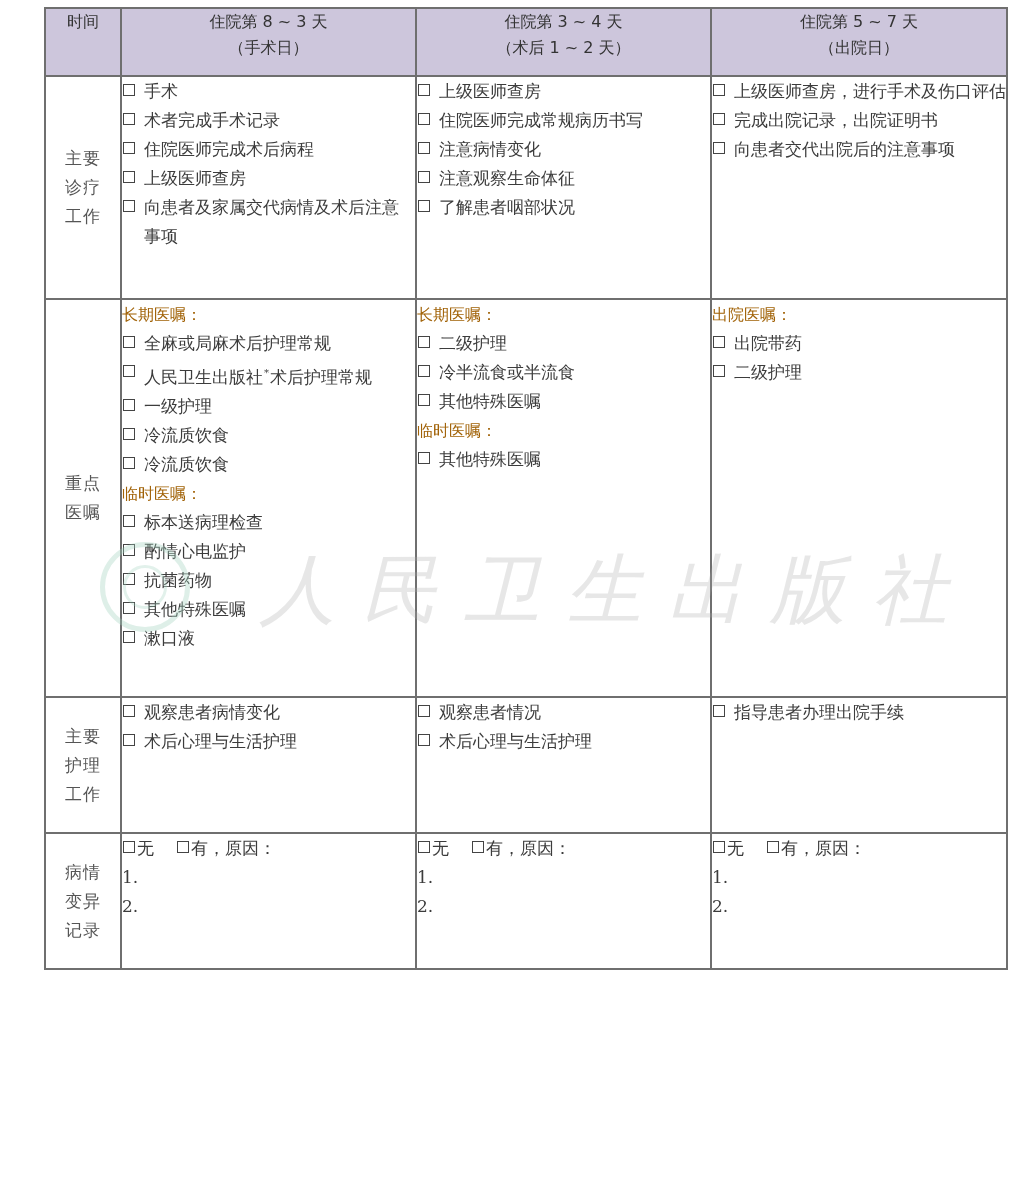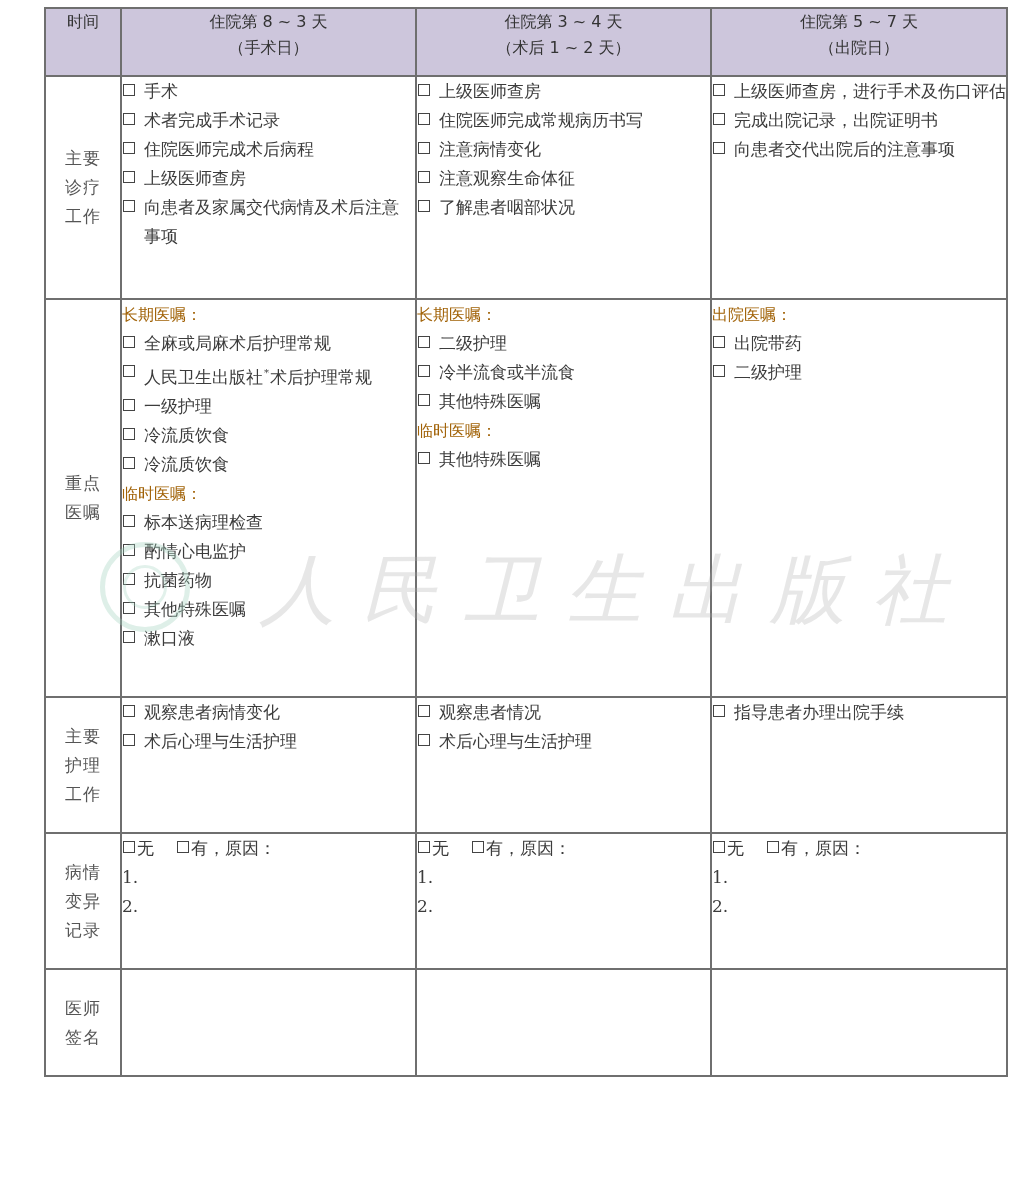--- a/index.html
+++ b/index.html
@@ -305,23 +305,14 @@
             <span class="gap"></span>
           <span class="box"></span>
             <span>有，原因：</span>
         </div>
         <div>1.</div>
         <div>2.</div>
       </td>
     </tr>
 
 
-    <tr style="height:107px">
-      <td class="rowlabel">
-        <span>医师</span>
-        <span>签名</span>
-      </td>
-      <td></td>
-      <td></td>
-      <td></td>
-    </tr>
   </tbody>
 </table>
 
 </body></html>

